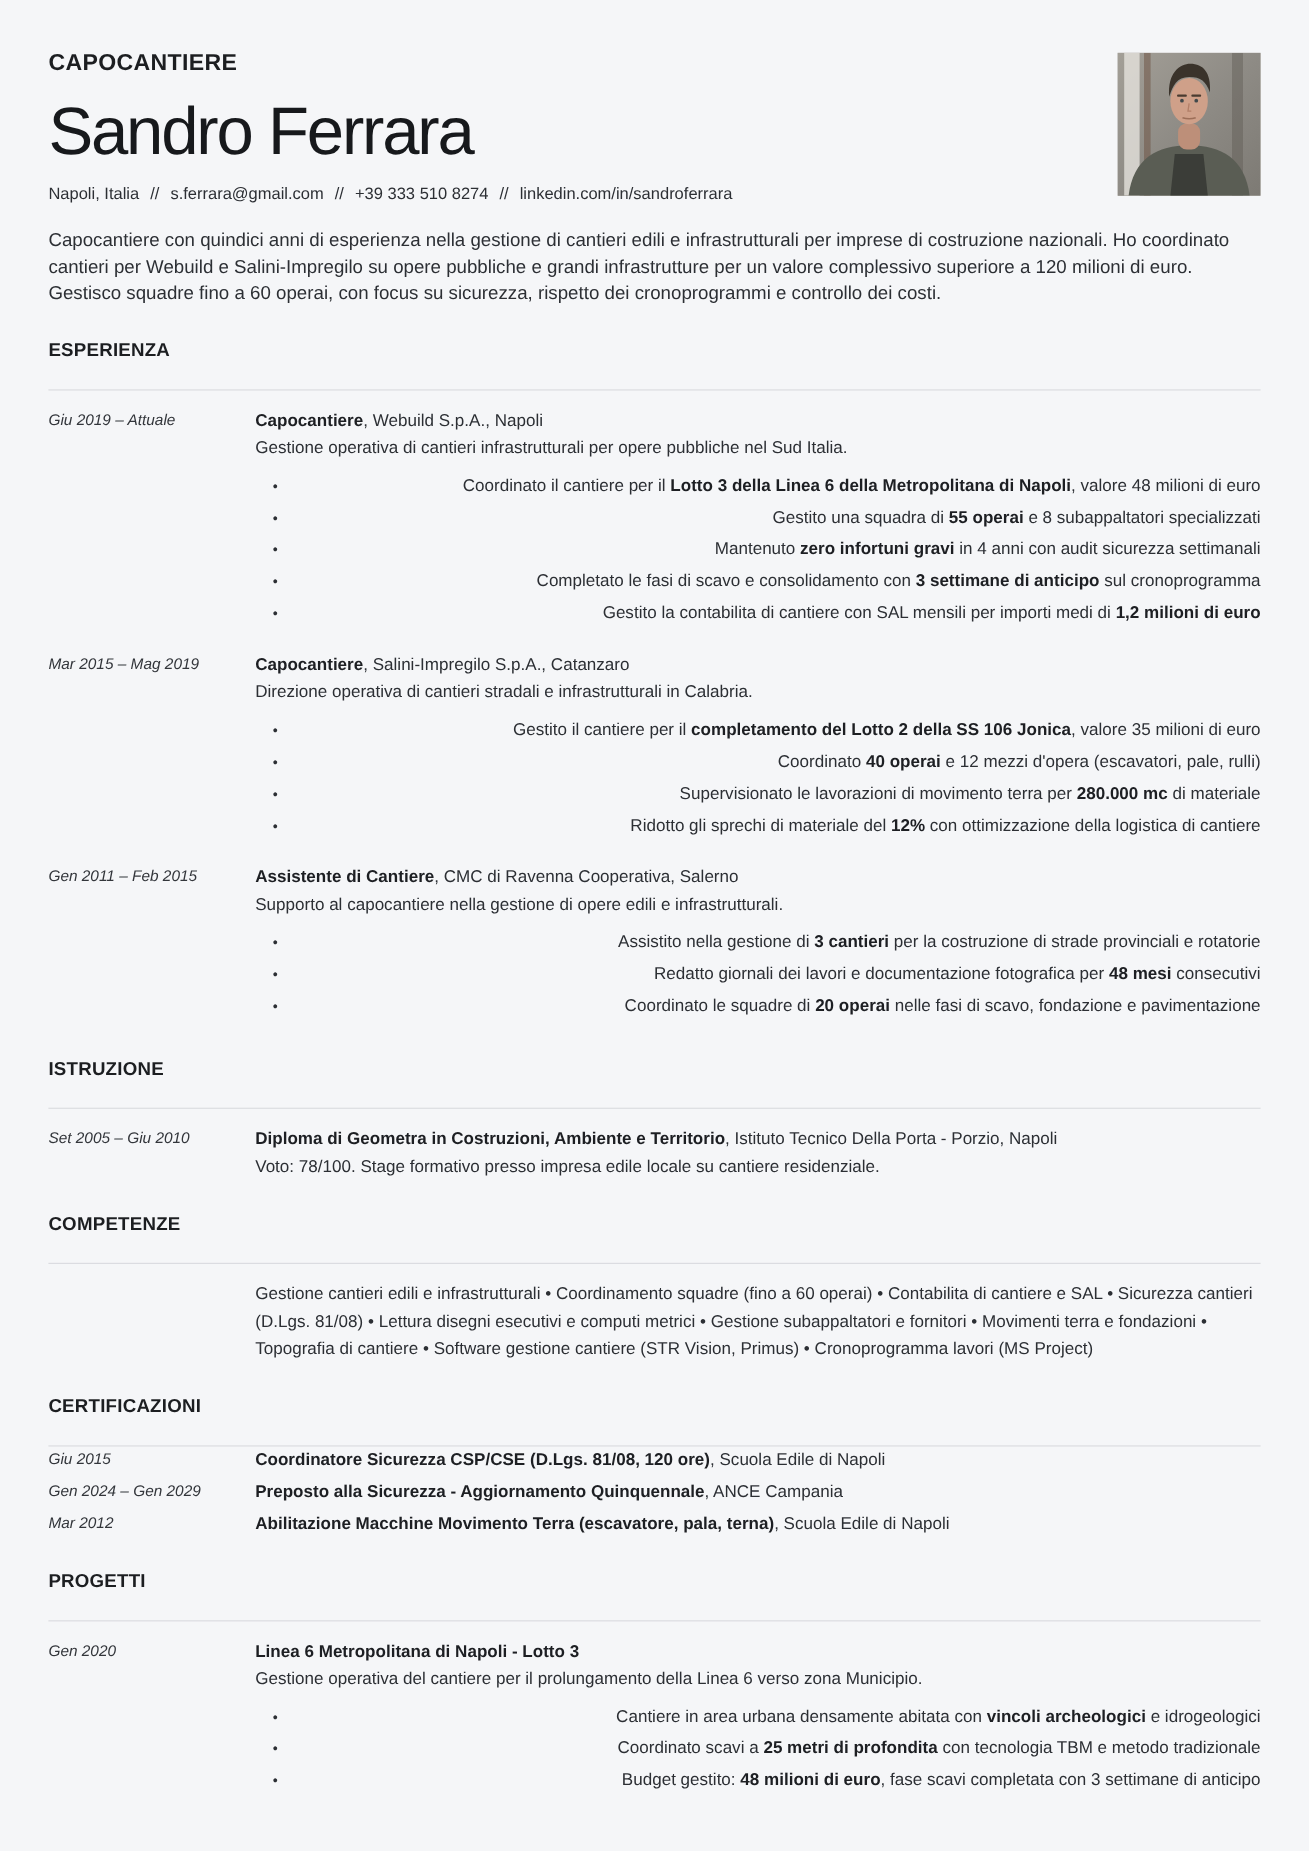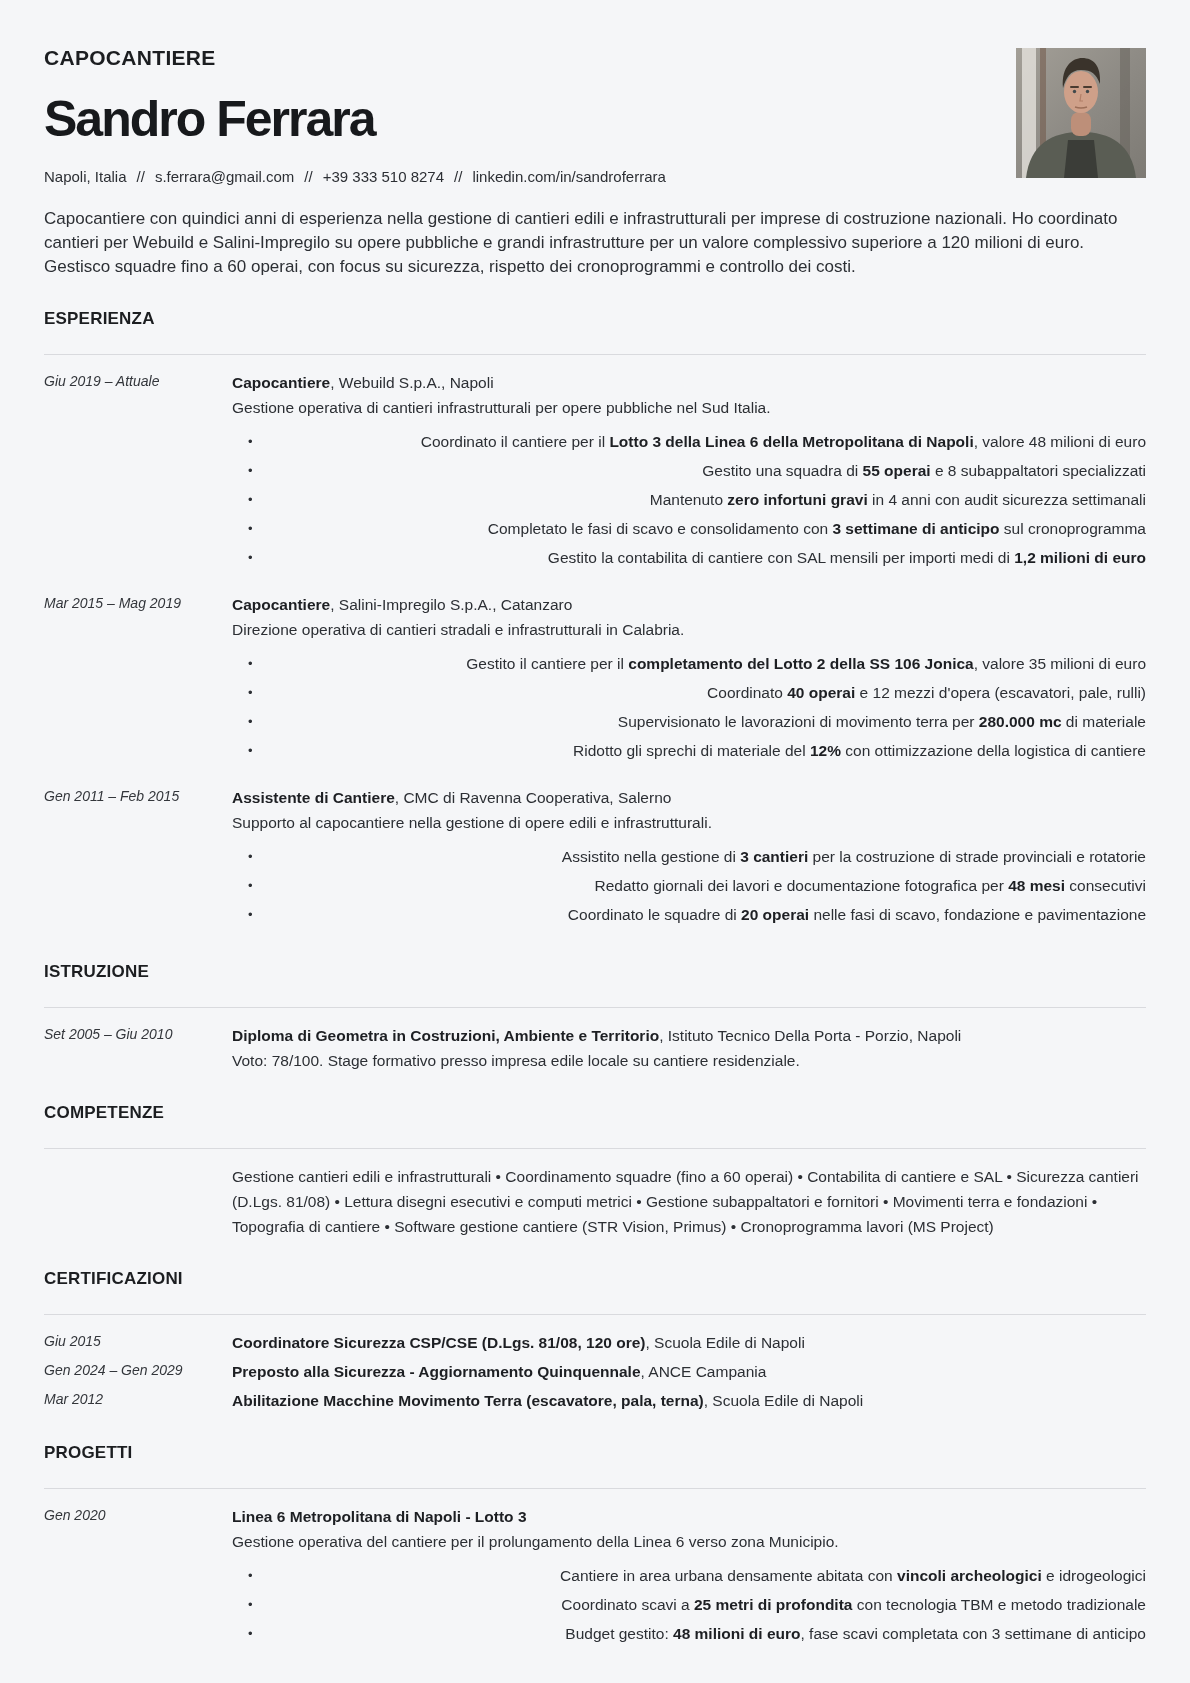--- a/index.html
+++ b/index.html
@@ -23,23 +23,23 @@
   }
   
   .kicker {
     font-size: 21px;
     font-weight: 700;
     letter-spacing: .3px;
     color: #1c1e21;
   }
   h1.name {
     margin: 16px 0 0 0;
-    font-size: 50px;
+    font-size: 61px;
     line-height: 66px;
-    font-weight: 700;
+    font-weight: 400;
     letter-spacing: -2px;
     color: #17191c;
   }
   .contact {
     margin-top: 16px;
     font-size: 15px;
     color: #2c2f34;
   }
   .contact .sep { padding: 0 10px; color: #2c2f34; }
   .photo {
@@ -66,21 +66,21 @@
     font-size: 17px;
     font-weight: 700;
     letter-spacing: .2px;
     color: #1c1e21;
     padding-bottom: 25px;
     border-bottom: 1px solid #d9dade;
   }
   .entry { display: flex; margin-top: 17px; }
   .entry:first-child { margin-top: 15px; }
   .section.compact .entry { margin-top: 4px; }
-  .section.compact .entry:first-child { margin-top: 15px; }
+  .section.compact .entry:first-child { margin-top: 0; }
   .entry .date {
     flex: 0 0 188px;
     width: 188px;
     font-size: 14px;
     font-style: italic;
     color: #33363b;
     padding-top: 3px;
   }
   .entry .content { flex: 1; min-width: 0; }
   .title-line { font-size: 15.5px; line-height: 25px; }

